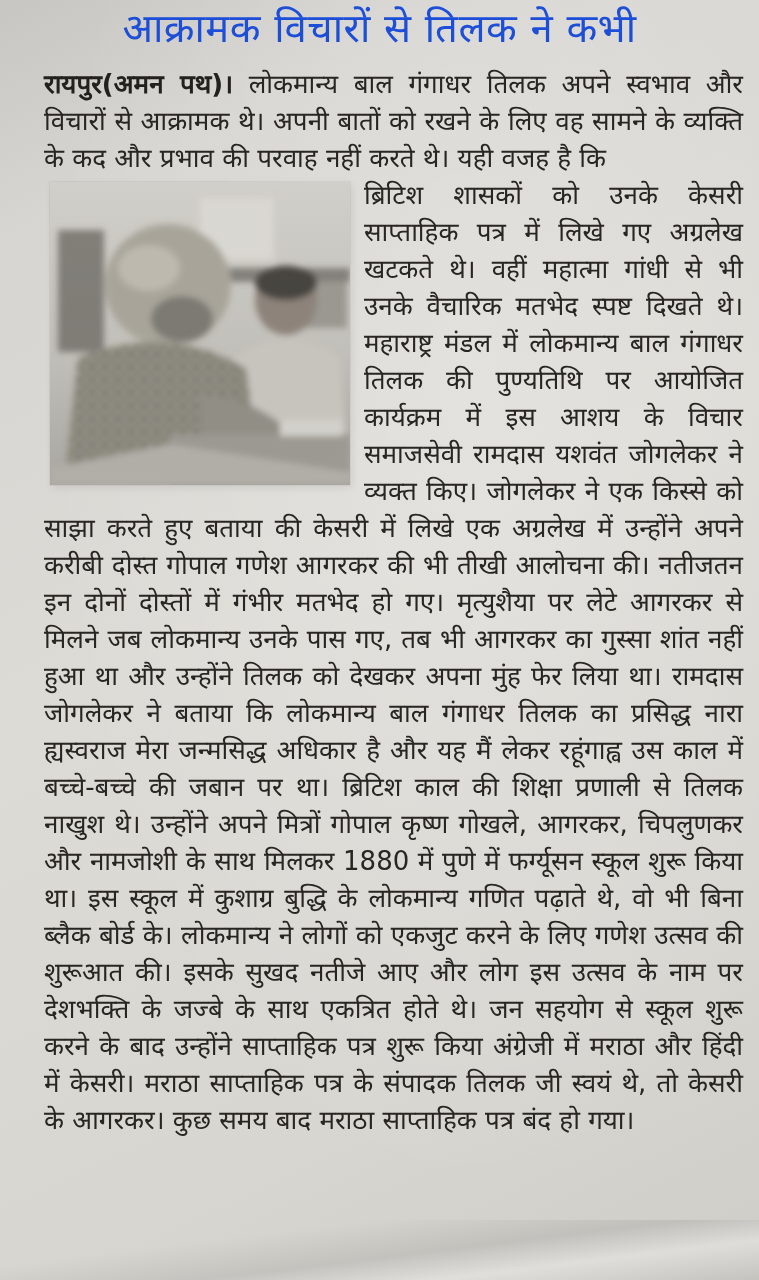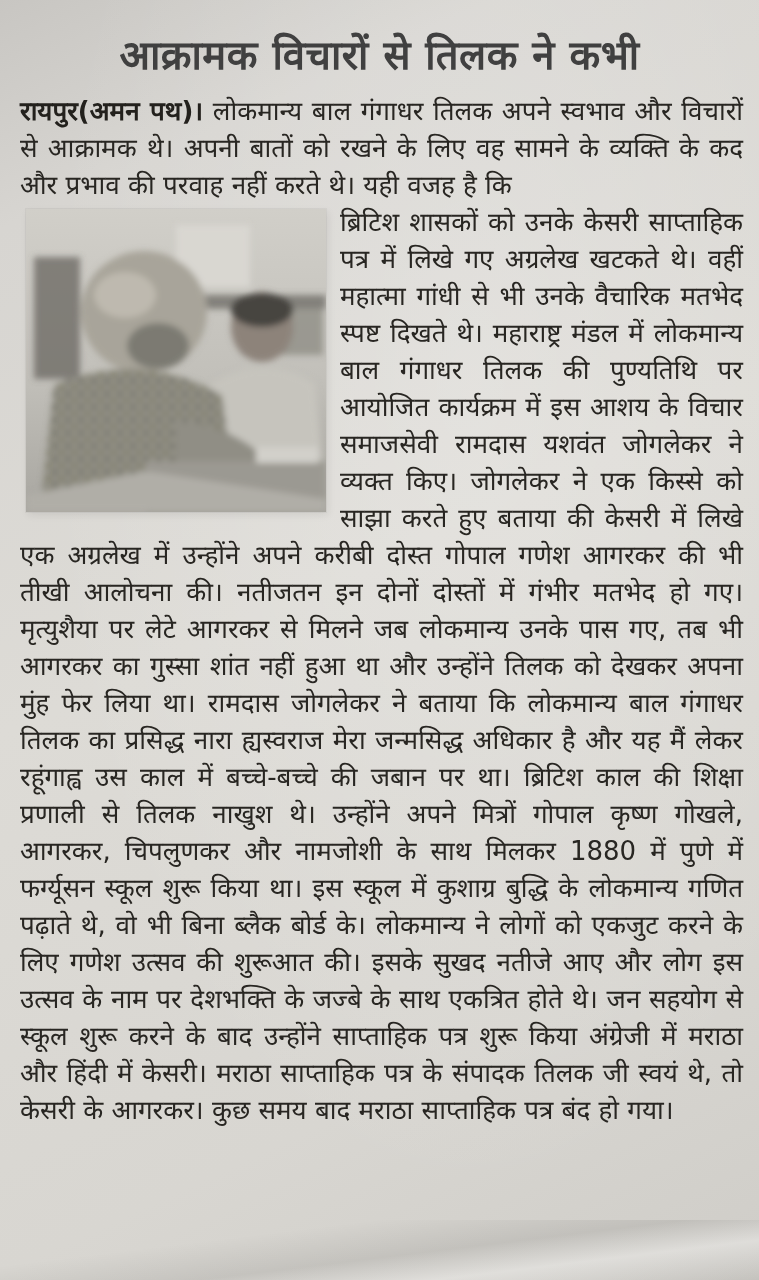--- a/index.html
+++ b/index.html
@@ -26,35 +26,36 @@
     left: 0; right: 0; bottom: 0;
     height: 60px;
     background: linear-gradient(173deg,
       rgba(0,0,0,0) 30%,
       rgba(0,0,0,0.08) 55%,
       rgba(255,255,255,0.30) 74%,
       rgba(0,0,0,0.05) 100%);
     pointer-events: none;
   }
   .headline {
-    margin: 32px 10px 10px 10px;
+    margin: 5px 10px 10px 10px;
     text-align: center;
-    font-weight: 700;
+    font-weight: 400;
     font-size: 40px;
     line-height: 1.17;
-    color: #404040;
+    color: #1d4ed8;
     letter-spacing: 0.5px;
   }
   .headline .hl-line { display: block; }
   .article-body {
     padding: 4px 16px 0 20px;
     font-size: 26px;
     line-height: 37px;
     text-align: justify;
     color: #282622;
+    margin-left: 24px;
   }
   .article-body p { margin: 0; }
   .dateline { font-weight: 700; color: #23211d; }
   .photo {
     float: left;
     width: 300px;
     height: 303px;
     margin: 5px 14px 8px 6px;
     background: #c7c5bf;
     box-shadow: 0 0 0 1px rgba(0,0,0,0.04), 2px 3px 8px rgba(0,0,0,0.08);

